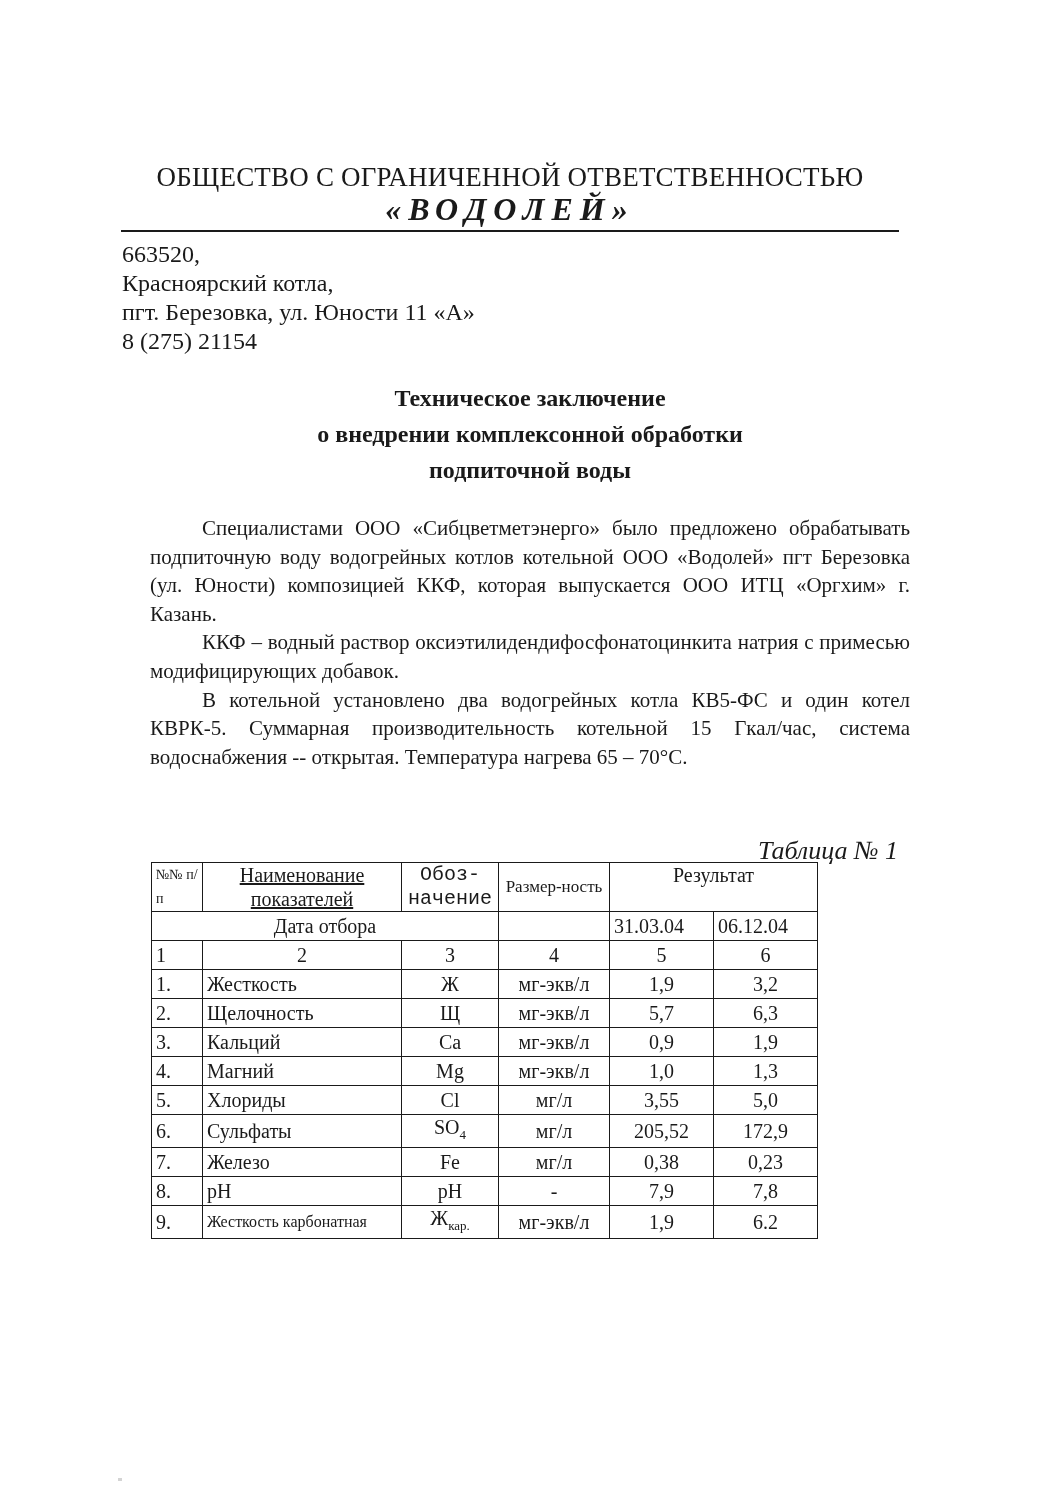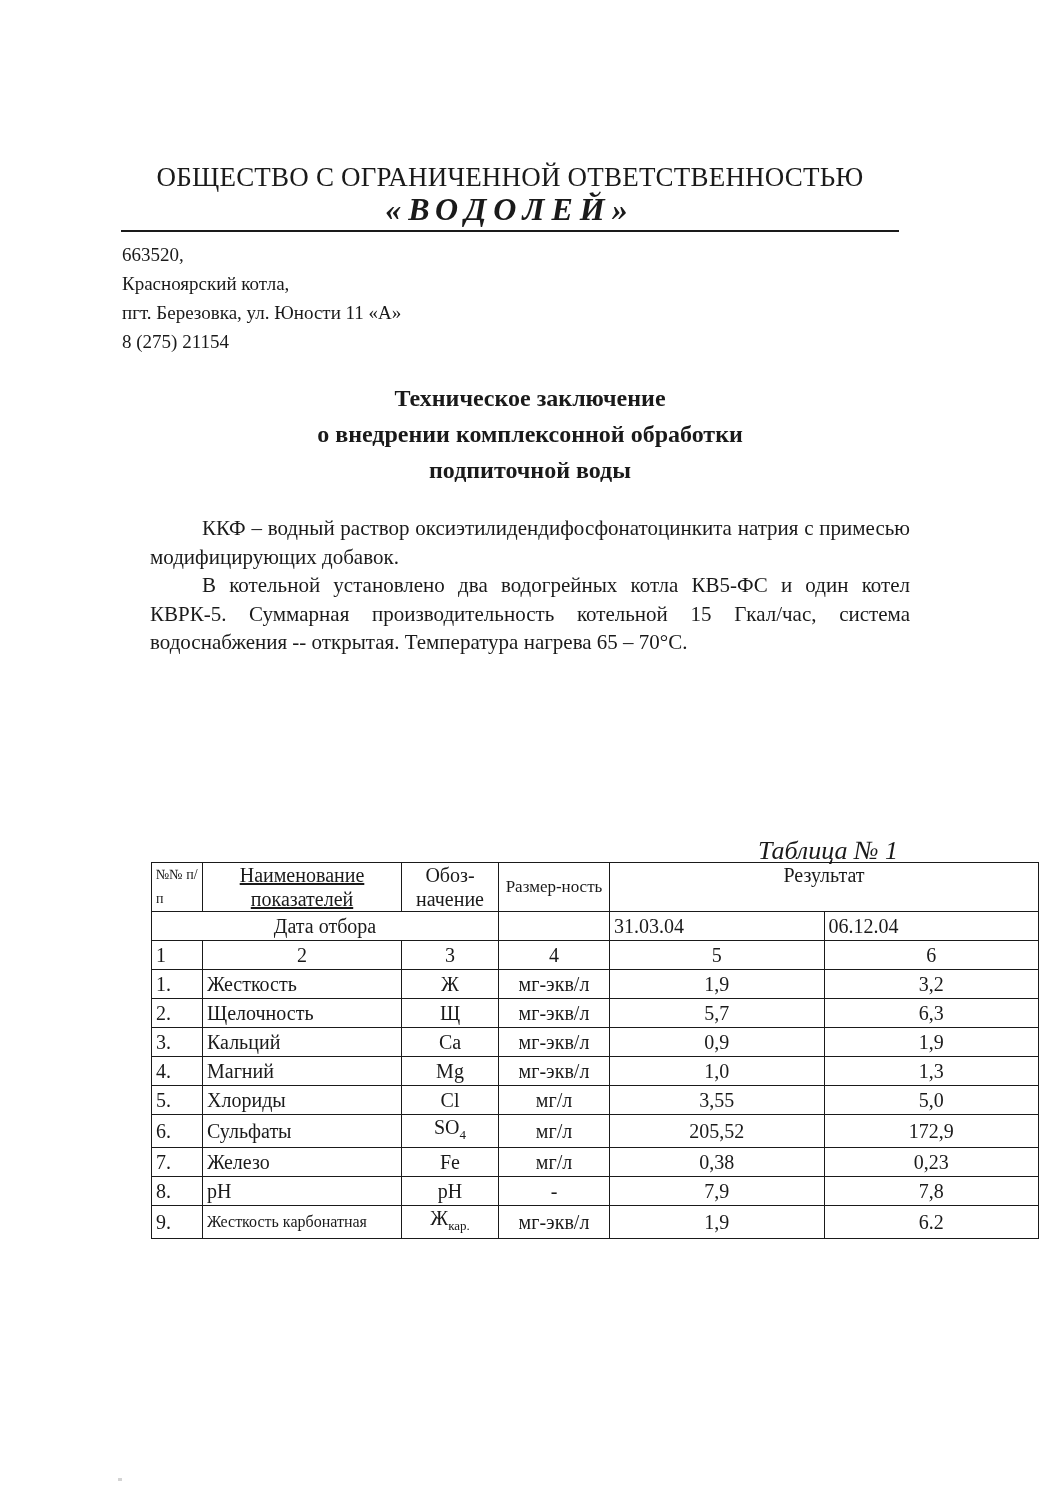--- a/index.html
+++ b/index.html
@@ -14,21 +14,21 @@
     text-align: center; font-size: 27px; letter-spacing: 0.2px;
   }
   .org-name {
     position: absolute; left: 120px; width: 780px; top: 187px;
     text-align: center; font-size: 32px; font-weight: bold; letter-spacing: 7px; font-style: italic;
   }
   .header-rule {
     position: absolute; left: 121px; width: 778px; top: 226px; height: 2px;
     background: #1a1a1a;
   }
-  .address { position: absolute; left: 122px; top: 236px; font-size: 19px; line-height: 29px; }
+  .address { position: absolute; left: 122px; top: 236px; font-size: 24px; line-height: 29px; }
   .address div { white-space: nowrap; }
 
   .doc-title {
     position: absolute; left: 140px; width: 780px; top: 376px;
     text-align: center; font-size: 24px; font-weight: bold; line-height: 36px;
   }
 
   .body-text {
     position: absolute; left: 150px; width: 760px; top: 510px;
     font-size: 21px; line-height: 28.6px; text-align: justify;
@@ -37,30 +37,30 @@
 
   .table-title {
     position: absolute; left: 140px; width: 780px; top: 800px;
     text-align: center; font-size: 23px; font-weight: bold;
   }
   .table-caption {
     position: absolute; right: 152px; top: 832px; font-size: 26px; font-style: italic;
   }
 
   table.analysis {
-    position: absolute; left: 151px; top: 858px; width: 888px;
+    position: absolute; left: 151px; top: 858px; width: 667px;
     border-collapse: collapse; font-size: 20px; padding-left: 36px;
   }
   table.analysis td {
     border: 1.5px solid #1a1a1a; padding: 0 4px; height: 28px; vertical-align: middle;
     line-height: 24px;
   }
   .c-no { width: 42px; }
   .c-name { width: 190px; text-decoration: underline; }
-  .c-sym { width: 88px; }
+  .c-sym { width: 88px; font-family: Liberation Mono, monospace; }
   .c-unit { width: 102px; }
   .center { text-align: center; }
   .small { font-size: 14px; line-height: 16px; vertical-align: top !important; }
   .hdr td { height: 58px; }
   .hdr .sm-hdr { font-size: 17px; line-height: 22px; }
   .tall td { height: 46px; vertical-align: top; }
   .note-small { font-size: 16px; line-height: 20px; }
   sub.s { font-size: 13px; }
   .mark { position: absolute; left: 118px; top: 1474px; width: 4px; height: 3px; background: #aaa; opacity: 0.5; }
 </style>
@@ -80,20 +80,21 @@
     <div>8 (275) 21154</div>
   </div>
 
   <div class="doc-title">
     <div>Техническое заключение</div>
     <div>о внедрении комплексонной обработки</div>
     <div>подпиточной воды</div>
   </div>
 
   <div class="body-text">
+    <p>Специалистами ООО «Сибцветметэнерго» было предложено обрабатывать подпиточную воду водогрейных котлов котельной ООО «Водолей» пгт Березовка (ул. Юности) композицией ККФ, которая выпускается ООО ИТЦ «Оргхим» г. Казань.</p>
     <p>ККФ – водный раствор оксиэтилидендифосфонатоцинкита натрия с примесью модифицирующих добавок.</p>
     <p>В котельной установлено два водогрейных котла КВ5-ФС и один котел КВРК-5. Суммарная производительность котельной 15 Гкал/час, система водоснабжения -- открытая. Температура нагрева 65 – 70°С.</p>
   </div>
 
   <div class="table-caption">Таблица № 1</div>
 
   <table class="analysis">
     <tbody>
         <tr class="hdr">
       <td class="c-no small">№№ п/п</td>

